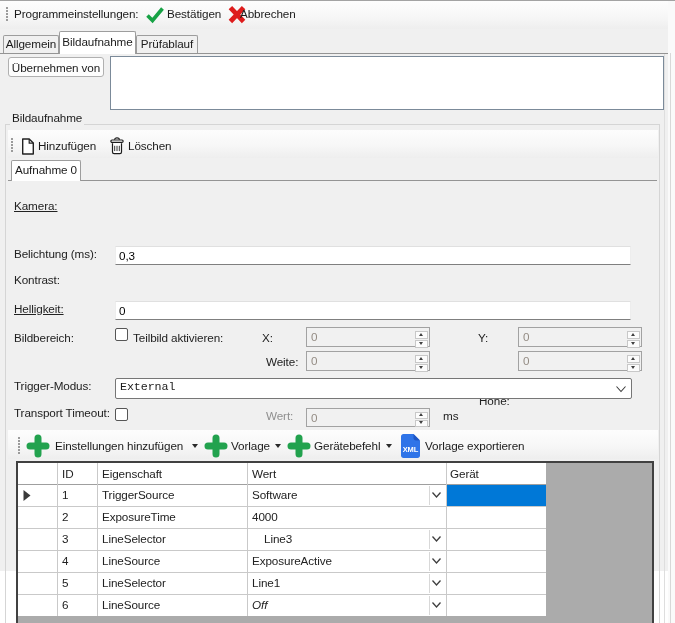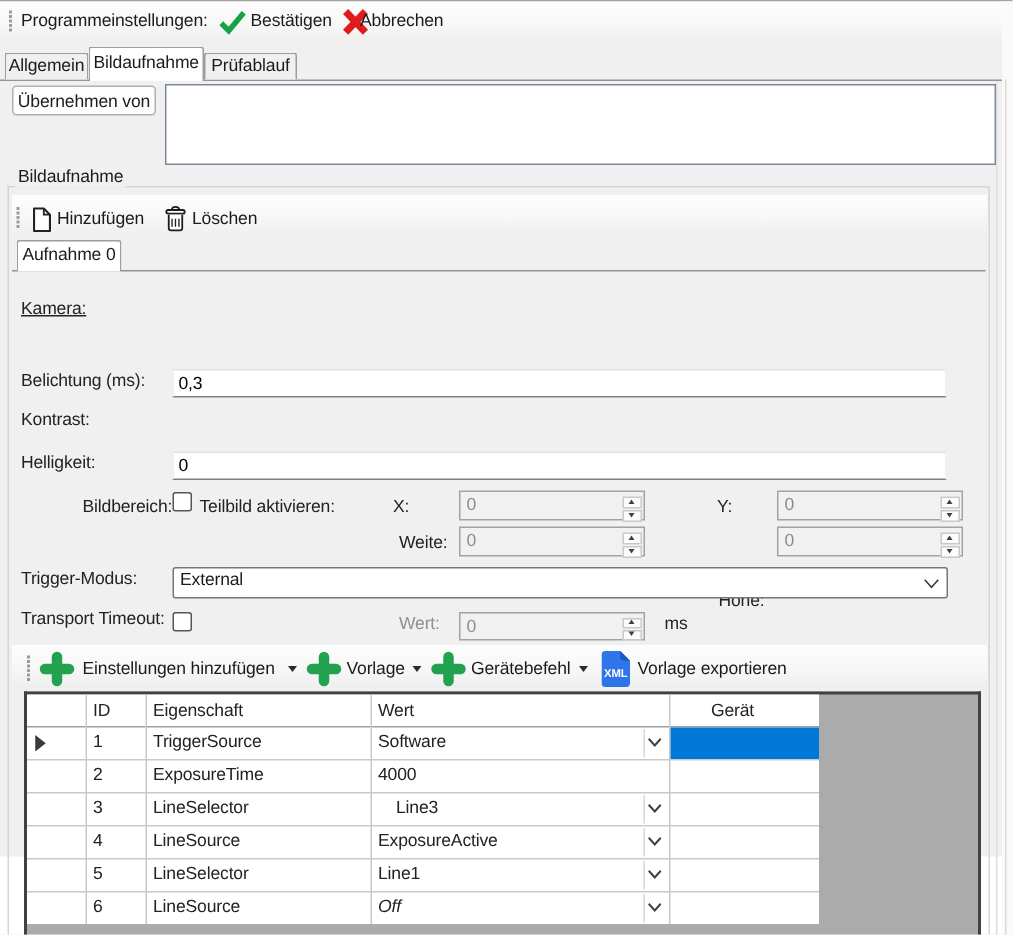--- a/index.html
+++ b/index.html
@@ -89,24 +89,24 @@
   <div class="abs" style="left:8px;top:180px;width:649px;height:1px;background:#949494;"></div>
   <div class="tab active" style="left:11px;top:160px;width:70px;height:21px;padding-top:2px;">Aufnahme 0</div>
 
   <div class="lbl" style="left:14px;top:199px;text-decoration:underline;">Kamera:</div>
 
   <div class="lbl" style="left:14px;top:247px;">Belichtung (ms):</div>
   <div class="tbox" style="left:115px;top:246px;width:516px;height:19px;">0,3</div>
 
   <div class="lbl" style="left:14px;top:273px;">Kontrast:</div>
 
-  <div class="lbl" style="left:14px;top:302px;">Helligkeit:</div>
+  <div class="lbl" style="left:14px;top:302px;text-decoration:underline;">Helligkeit:</div>
   <div class="tbox" style="left:115px;top:301px;width:516px;height:19px;">0</div>
 
-  <div class="lbl" style="left:14px;top:331px;margin-left:41px;">Bildbereich:</div>
+  <div class="lbl" style="left:14px;top:331px;">Bildbereich:</div>
   <div class="cb" style="left:115px;top:328px;"></div>
   <div class="lbl" style="left:133px;top:331px;">Teilbild aktivieren:</div>
 
   <div class="lbl" style="left:262px;top:331px;">X:</div>
   <div class="spin" style="left:306px;top:327px;width:124px;height:20px;">
     <div class="v">0</div>
     <div class="spinbtn" style="left:108px;top:3px;width:13px;height:8px;"></div>
     <div class="tri-up" style="left:111.5px;top:5px;"></div>
     <div class="spinbtn" style="left:108px;top:12px;width:13px;height:8px;"></div>
     <div class="tri-dn" style="left:111.5px;top:14px;"></div>
@@ -132,21 +132,21 @@
   <div class="spin" style="left:518px;top:351px;width:124px;height:20px;">
     <div class="v">0</div>
     <div class="spinbtn" style="left:108px;top:3px;width:13px;height:8px;"></div>
     <div class="tri-up" style="left:111.5px;top:5px;"></div>
     <div class="spinbtn" style="left:108px;top:12px;width:13px;height:8px;"></div>
     <div class="tri-dn" style="left:111.5px;top:14px;"></div>
   </div>
 
   <div class="lbl" style="left:14px;top:379px;">Trigger-Modus:</div>
   <div class="abs" style="left:115px;top:378px;width:517px;height:21px;box-sizing:border-box;background:#fff;border:1px solid #767676;border-radius:2px;">
-    <div style="position:absolute;left:4px;top:1px;">External</div>
+    <div style="position:absolute;left:4px;top:1px;font-family:Liberation Mono, monospace;">External</div>
     <svg style="position:absolute;right:5px;top:7px;" width="10" height="7" viewBox="0 0 10 7">
       <path d="M0.5 0.5 L5 5.5 L9.5 0.5" fill="none" stroke="#3c3c3c" stroke-width="1.1"></path>
     </svg>
   </div>
 
   <div class="lbl" style="left:14px;top:405.5px;">Transport Timeout:</div>
   <div class="cb" style="left:115px;top:407.5px;"></div>
   <div class="lbl" style="left:266px;top:409px;color:#8f8f8f;">Wert:</div>
   <div class="spin" style="left:306px;top:408px;width:124px;height:19px;">
     <div class="v">0</div>
@@ -195,21 +195,21 @@
   <div class="abs" style="left:18px;top:484px;width:528px;height:1px;background:#9f9f9f;"></div>
 
   <div class="abs" style="left:57px;top:463px;width:1px;height:153px;background:#c9c9c9;"></div>
   <div class="abs" style="left:97px;top:463px;width:1px;height:153px;background:#c9c9c9;"></div>
   <div class="abs" style="left:247px;top:463px;width:1px;height:153px;background:#c9c9c9;"></div>
   <div class="abs" style="left:446px;top:463px;width:1px;height:153px;background:#c9c9c9;"></div>
 
   <div class="lbl" style="left:62px;top:467px;">ID</div>
   <div class="lbl" style="left:102px;top:467px;">Eigenschaft</div>
   <div class="lbl" style="left:252px;top:467px;">Wert</div>
-  <div class="lbl" style="left:474px;top:467px;">Gerät</div>
+  <div class="lbl" style="left:450px;top:467px;">Gerät</div>
 
   <div class="abs" style="left:447px;top:485px;width:99px;height:21px;background:#0078d7;"></div>
   <div class="lbl" style="left:62px;top:488px;">1</div>
   <div class="lbl" style="left:102px;top:488px;">TriggerSource</div>
   <div class="lbl" style="left:252px;top:488px;">Software</div>
   <div class="abs" style="left:429px;top:486px;width:1px;height:19px;background:#d8d8d8;"></div>
   <svg class="abs" style="left:432px;top:492px;" width="9" height="6" viewBox="0 0 9 6">
       <path d="M0.5 0.5 L4.5 5 L8.5 0.5" fill="none" stroke="#3f3f3f" stroke-width="1.3"></path>
     </svg>
   <div class="abs" style="left:18px;top:506px;width:528px;height:1px;background:#c9c9c9;"></div>

